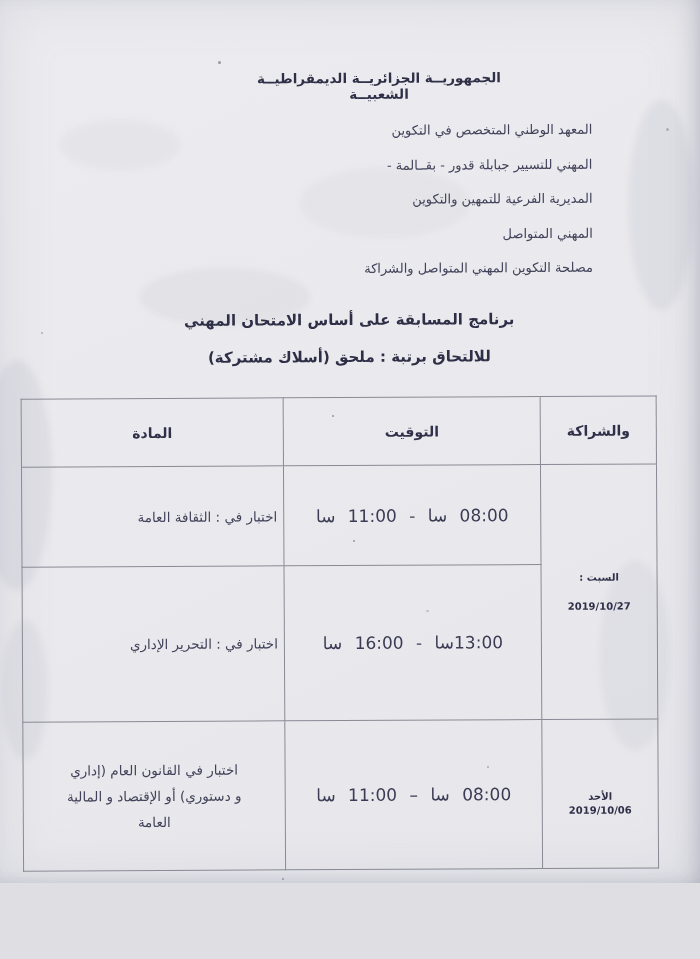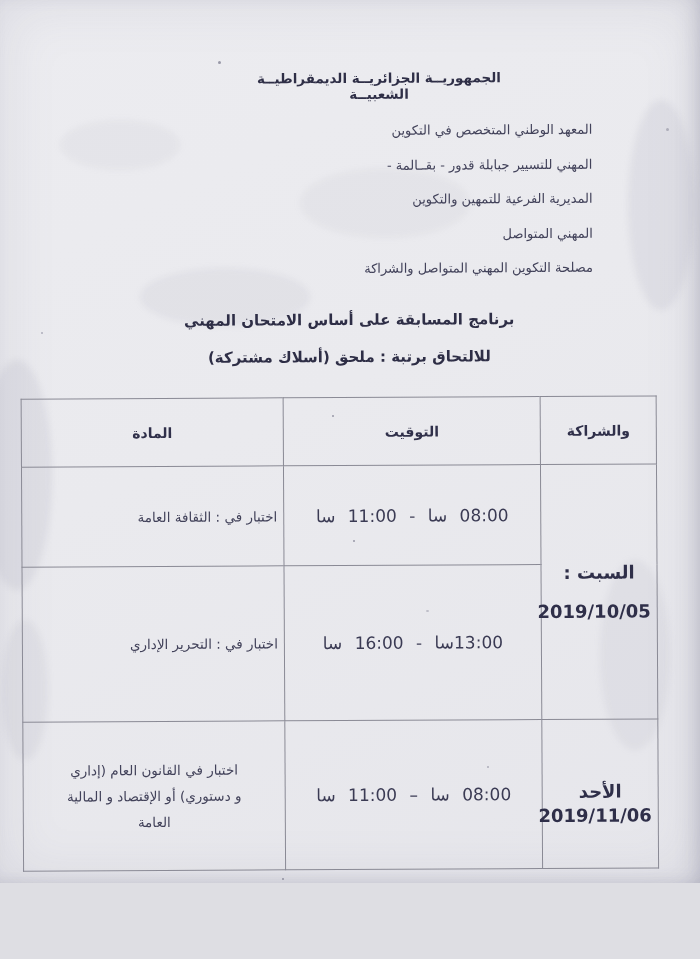--- a/index.html
+++ b/index.html
@@ -28,21 +28,21 @@
   table.sched col.c-date { width:116px; }
   table.sched col.c-time { width:257px; }
   table.sched col.c-subj { width:262px; }
   table.sched th, table.sched td { border:1.5px solid #8a8a95; vertical-align:middle; padding:2px 6px; }
   table.sched th { font-size:14px; font-weight:bold; color:#30304a; text-align:center; }
   td.time-cell { font-size:17px; text-align:center; color:#3b3b54; word-spacing:7px; letter-spacing:.3px; }
   td.subj-cell { font-size:13.5px; text-align:right; padding-right:10px; color:#42425a; }
   td.subj-cell.center { text-align:center; padding-right:6px; }
   .subj-wrap { max-width:176px; margin:16px auto; line-height:1.95; }
   td.date-cell { text-align:center; }
-  .date-label, .date-value { font-weight:bold; font-size:18px; color:#2f2f49; }
+  .date-label, .date-value { font-weight:bold; font-size:10px; color:#2f2f49; }
   .date-label.gap { margin-bottom:18px; }
   .date-label.tight { margin-bottom:3px;margin-top:19px; }
 
   
   .smg { position:absolute; border-radius:50%; filter:blur(3px); pointer-events:none; }
   .s1 { left:-18px; top:360px; width:70px; height:230px; background:rgba(150,150,168,.14); }
   .s2 { left:2px;  top:620px; width:46px; height:140px; background:rgba(150,150,168,.11); }
   .s3 { left:628px; top:100px; width:66px; height:210px; background:rgba(150,150,168,.13); }
   .s4 { left:140px; top:268px; width:170px; height:58px; background:rgba(152,152,170,.10); }
   .s5 { left:300px; top:168px; width:170px; height:70px; background:rgba(152,152,170,.08); }
@@ -108,33 +108,33 @@
         </colgroup>
       <tbody>
           <tr style="height:68px;">
         <th>والشراكة</th>
         <th>التوقيت</th>
         <th>المادة</th>
       </tr>
       <tr style="height:100px;">
         <td class="date-cell" rowspan="2">
           <div class="date-label gap">السبت :</div>
-          <div class="date-value">2019/10/05</div>
+          <div class="date-value">2019/10/27</div>
         </td>
         <td class="time-cell">08:00 سا - 11:00 سا</td>
         <td class="subj-cell">اختبار في : الثقافة العامة</td>
       </tr>
       <tr style="height:155px;">
         <td class="time-cell">13:00سا - 16:00 سا</td>
         <td class="subj-cell">اختبار في : التحرير الإداري</td>
       </tr>
       <tr style="height:149px;">
         <td class="date-cell">
           <div class="date-label tight">الأحد</div>
-          <div class="date-value">2019/11/06</div>
+          <div class="date-value">2019/10/06</div>
         </td>
         <td class="time-cell">08:00 سا – 11:00 سا</td>
         <td class="subj-cell center">
           <div class="subj-wrap">اختبار في القانون العام (إداري و دستوري) أو الإقتصاد و المالية العامة</div>
         </td>
       </tr>
     </tbody>
       </table>
 
   </div>

